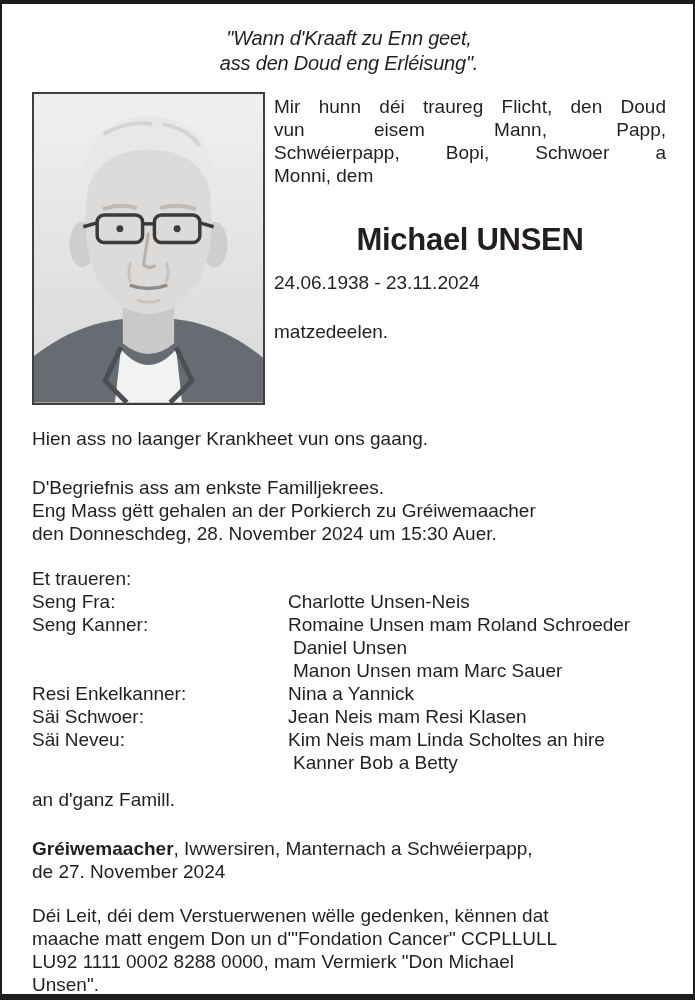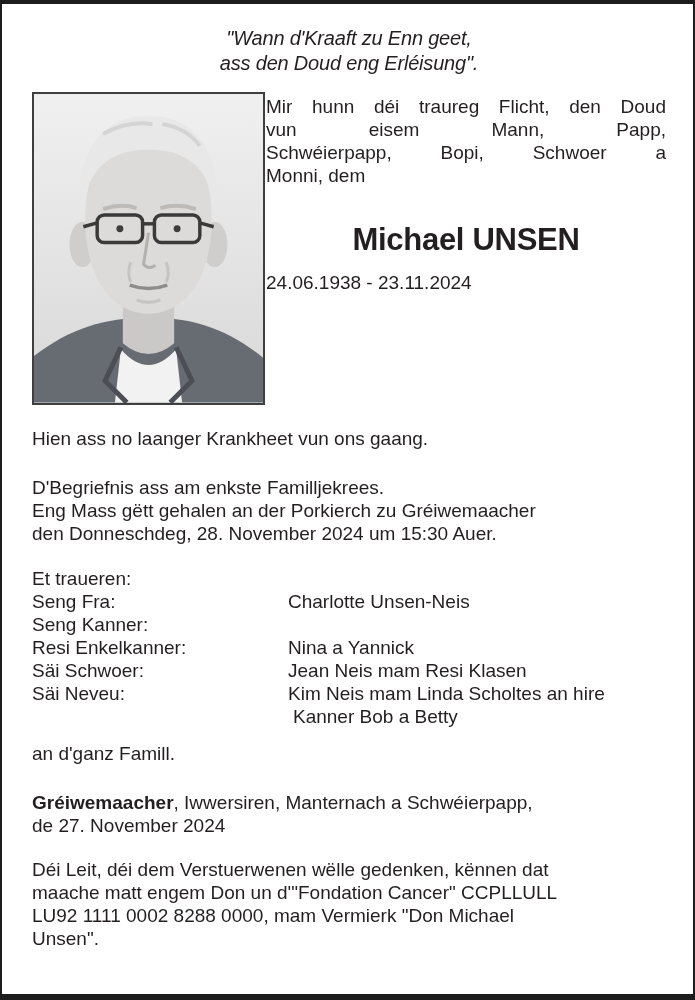--- a/index.html
+++ b/index.html
@@ -22,21 +22,21 @@
   .quote {
     text-align: center;
     font-style: italic;
     font-size: 20px;
     line-height: 25px;
     letter-spacing: -0.2px;
   }
   .top-section {
     display: flex;
     margin-top: 16px;
-    gap: 1px;
+    gap: 9px;
   }
   .photo-frame {
     width: 233px; height: 313px;
     border: 2px solid #3f3f3f;
     flex-shrink: 0;
     background: #e9e9e9;
   }
   .photo-frame svg { display: block; width: 100%; height: 100%; }
   .right-col { flex: 1; padding-top: 3px; }
   .body-text { font-size: 19px; line-height: 23px; }
@@ -129,20 +129,21 @@
 
     <div class="right-col body-text">
       <div>
           <div class="intro-line">Mir hunn déi traureg Flicht, den Doud</div>
           <div class="intro-line">vun eisem Mann, Papp,</div>
           <div class="intro-line">Schwéierpapp, Bopi, Schwoer a</div>
           <div class="intro-line last">Monni, dem</div>
         </div>
       <div class="name">Michael UNSEN</div>
       <div class="dates">24.06.1938 - 23.11.2024</div>
+      <div class="announce">matzedeelen.</div>
     </div>
 
   </div>
 
   <div class="cause body-text">Hien ass no laanger Krankheet vun ons gaang.</div>
 
   <div class="funeral body-text">
       <div>D'Begriefnis ass am enkste Familljekrees.</div>
       <div>Eng Mass gëtt gehalen an der Porkierch zu Gréiwemaacher</div>
       <div>den Donneschdeg, 28. November 2024 um 15:30 Auer.</div>
@@ -152,20 +153,25 @@
     <div>Et traueren:</div>
     <div>
         <div class="m-row">
           <div class="m-label">Seng Fra:</div>
           <div class="m-values">
             <div class="m-value">Charlotte Unsen-Neis</div>
           </div>
         </div>
         <div class="m-row">
           <div class="m-label">Seng Kanner:</div>
+          <div class="m-values">
+            <div class="m-value">Romaine Unsen mam Roland Schroeder</div>
+            <div class="m-value cont">Daniel Unsen</div>
+            <div class="m-value cont">Manon Unsen mam Marc Sauer</div>
+          </div>
         </div>
         <div class="m-row">
           <div class="m-label">Resi Enkelkanner:</div>
           <div class="m-values">
             <div class="m-value">Nina a Yannick</div>
           </div>
         </div>
         <div class="m-row">
           <div class="m-label">Säi Schwoer:</div>
           <div class="m-values">

